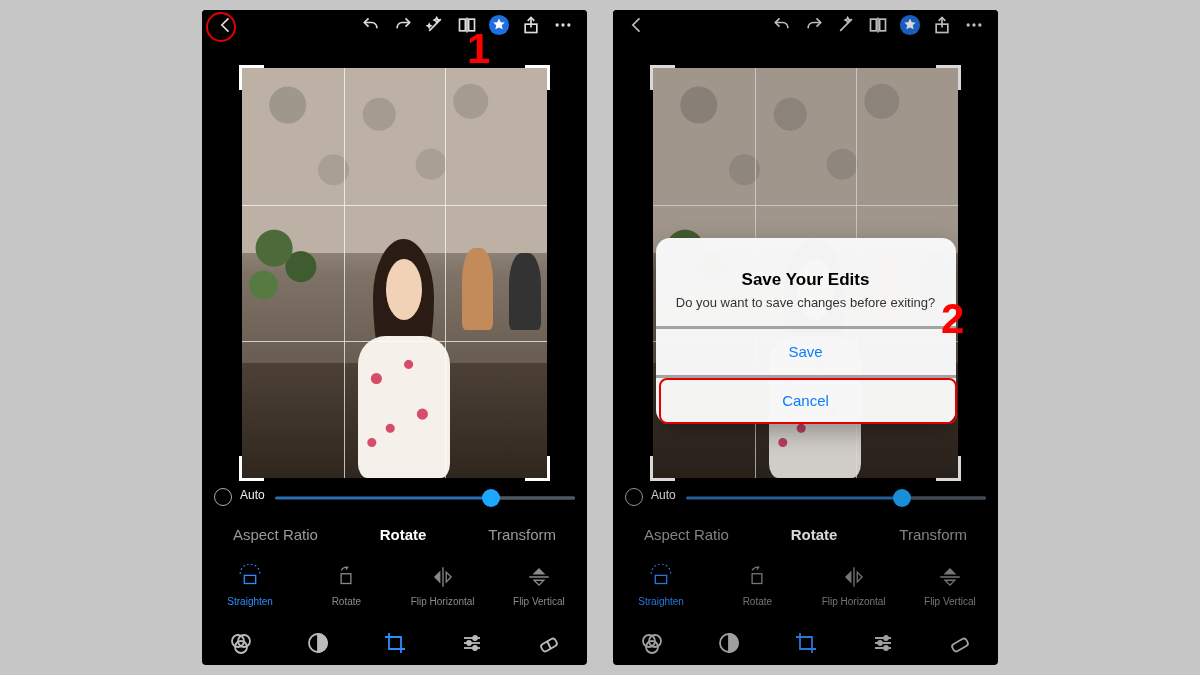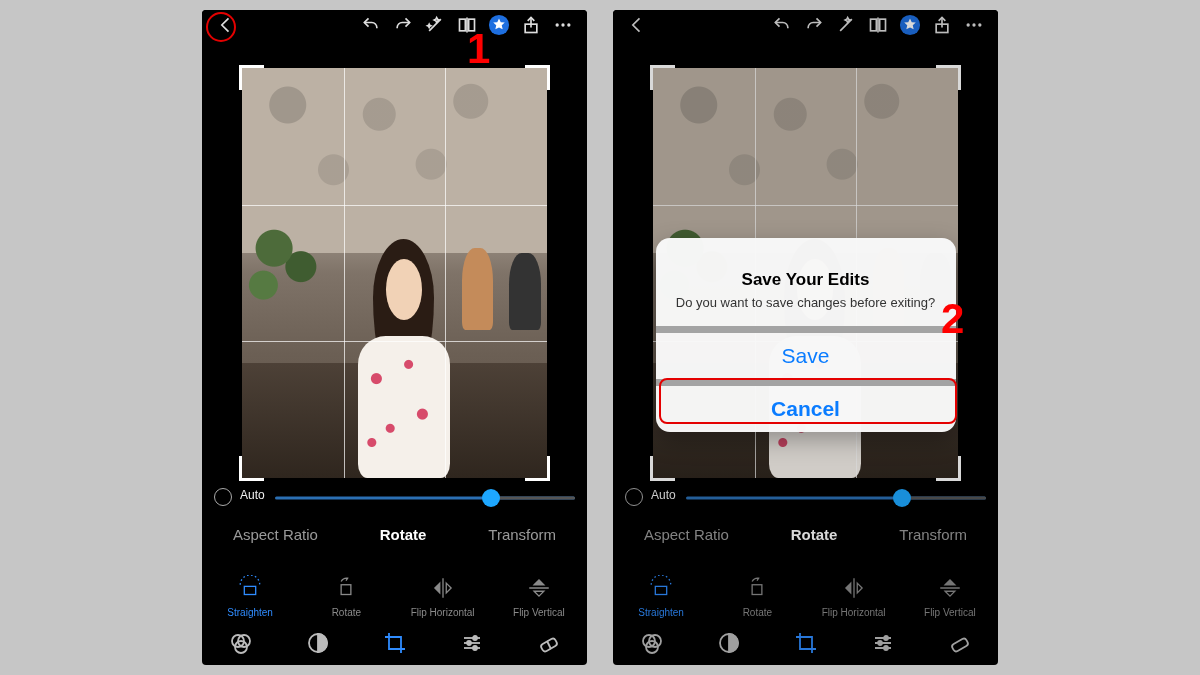--- a/index.html
+++ b/index.html
@@ -53,36 +53,36 @@
   .slider-row{position:absolute;left:12px;right:12px;top:478px;height:30px;display:flex;align-items:flex-start;color:#fff}
   .auto-circle{width:16px;height:16px;border:1.5px solid #aaa;border-radius:50%;margin-right:8px}
   .auto-label{font-size:12px;color:#eee;margin-right:10px}
   .slider{flex:1;height:20px;position:relative}
   .slider .track{position:absolute;top:50%;left:0;right:0;height:3px;background:#2b6fb3;border-radius:2px;transform:translateY(-50%)}
   .slider .track::after{content:"";position:absolute;top:0;bottom:0;left:72%;right:0;background:#555;border-radius:2px}
   .slider .thumb{position:absolute;top:50%;left:72%;width:18px;height:18px;background:#1ea7ff;border-radius:50%;transform:translate(-50%,-50%)}
   .tabs{position:absolute;left:0;right:0;top:512px;display:flex;justify-content:space-around;color:#9a9a9a;font-size:15px}
   .tabs .tab{padding:4px 6px}
   .tabs .tab.active{color:#fff;font-weight:600}
-  .tools{position:absolute;left:0;right:0;top:542px;height:66px;display:flex;justify-content:space-around;align-items:flex-end;color:#8a8a8a;font-size:10px}
+  .tools{position:absolute;left:0;right:0;top:542px;height:66px;display:flex;justify-content:space-around;align-items:center;color:#8a8a8a;font-size:10px}
   .tool{display:flex;flex-direction:column;align-items:center;gap:6px;width:25%}
   .tool.active{color:#2f8cff}
   .tool svg{width:26px;height:26px}
   .bottombar{position:absolute;left:0;right:0;bottom:0;height:44px;display:flex;justify-content:space-around;align-items:center}
   .bottombar .bicon{width:28px;height:28px;display:flex;align-items:center;justify-content:center;color:#bbb}
   .bottombar .bicon.active{color:#2f8cff}
   .bottombar svg{width:24px;height:24px}
   
   .overlay{position:absolute;inset:0;background:rgba(0,0,0,.15)}
   .dialog{position:absolute;left:50%;top:228px;transform:translateX(-50%);width:300px;background:rgba(248,248,248,.98);border-radius:14px;overflow:hidden;box-shadow:0 8px 24px rgba(0,0,0,.3)}
   .dialog .hdr{padding:32px 18px 14px;text-align:center}
   .dialog .title{font-size:17px;font-weight:600;color:#000;margin-bottom:4px}
   .dialog .msg{font-size:13px;color:#333;line-height:1.35}
-  .dialog .btn{border-top:7px solid #a3a3a3;height:46px;display:flex;align-items:center;justify-content:center;font-size:21px;color:#0a7cff}
-  .dialog .btn.cancel{font-weight:700}
+  .dialog .btn{border-top:3px solid #a3a3a3;height:46px;display:flex;align-items:center;justify-content:center;font-size:15px;color:#0a7cff}
+  .dialog .btn.cancel{font-weight:400}
   .red-ring{position:absolute;border:2px solid #e40000;border-radius:8px;pointer-events:none}
   .red-ring.r2{left:659px;top:378px;width:294px;height:42px}
   .annot{position:absolute;font:700 42px/1 Arial;color:#ff0000}
   .annot.a1{left:467px;top:28px}
   .annot.a2{left:941px;top:298px}
 </style>
 </head>
 <body>
 
 <div class="stage">

